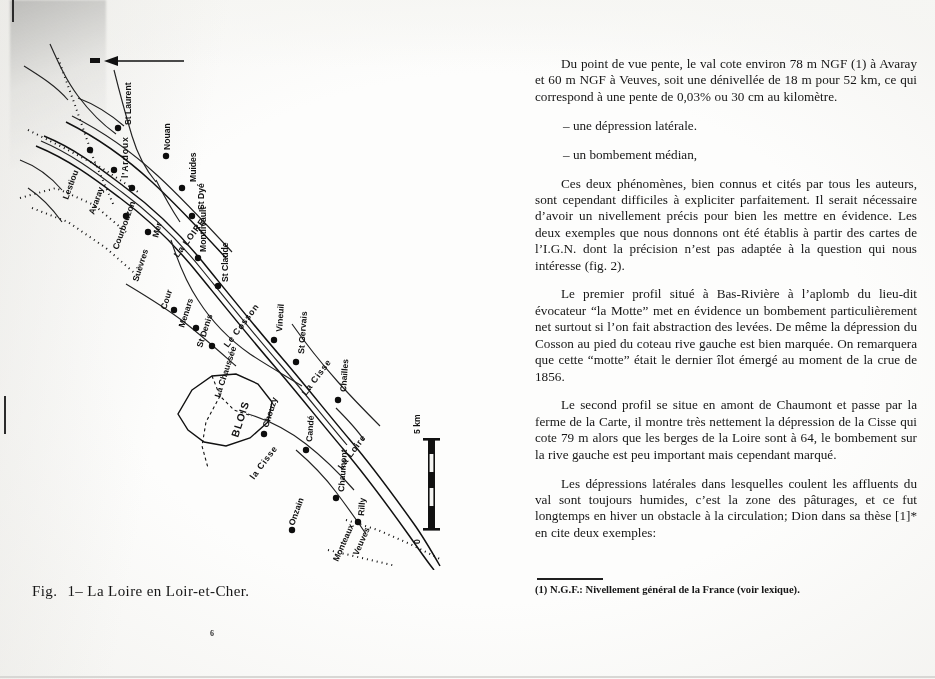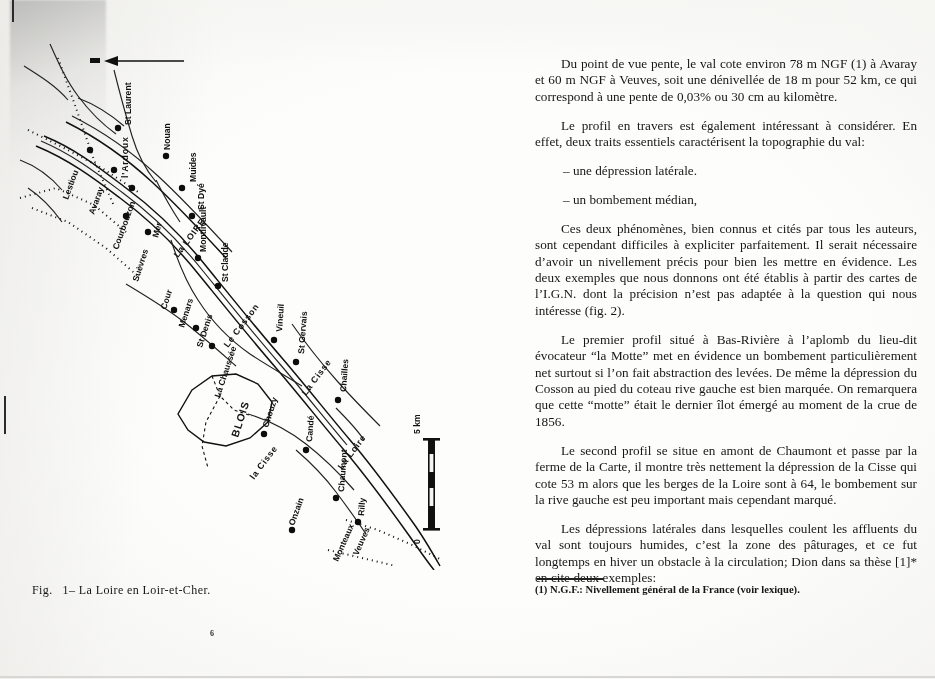--- a/index.html
+++ b/index.html
@@ -51,21 +51,21 @@
   }
   .map-wrap {
     position: absolute;
     left: 6px; top: 10px;
     width: 480px; height: 560px;
   }
   .map-svg { display: block; width: 100%; height: 100%; }
   .fig-caption {
     position: absolute;
     left: 32px; top: 583px;
-    font-size: 12px;
+    font-size: 15px;
     letter-spacing: 0.4px;
     white-space: nowrap;
   }
   .fig-caption .fig-num { margin-left: 10px; }
   .folio {
     position: absolute;
     font-size: 8px;
     font-weight: bold;
     color: #303030;
   }
@@ -299,26 +299,25 @@
       <span>La Loire en Loir-et-Cher.</span>
     </div>
 
     <div class="folio folio-left">6</div>
   </div>
 
   <div class="right-page">
     <div class="body-col">
 
       <p class="para">Du point de vue pente, le val cote environ 78 m NGF (1) à Avaray et 60 m NGF à Veuves, soit une dénivellée de 18 m pour 52 km, ce qui correspond à une pente de 0,03% ou 30 cm au kilomètre.</p>
-      <p class="para">Le profil en travers est également intéressant à considérer. En effet, deux traits essentiels caractérisent la topographie du val:</p>
       <p class="dash">– une dépression latérale.</p>
       <p class="dash">– un bombement médian,</p>
       <p class="para">Ces deux phénomènes, bien connus et cités par tous les auteurs, sont cependant difficiles à expliciter parfaitement. Il serait nécessaire d’avoir un nivellement précis pour bien les mettre en évidence. Les deux exemples que nous donnons ont été établis à partir des cartes de l’I.G.N. dont la précision n’est pas adaptée à la question qui nous intéresse (fig. 2).</p>
       <p class="para">Le premier profil situé à Bas-Rivière à l’aplomb du lieu-dit évocateur “la Motte” met en évidence un bombement particulièrement net surtout si l’on fait abstraction des levées. De même la dépression du Cosson au pied du coteau rive gauche est bien marquée. On remarquera que cette “motte” était le dernier îlot émergé au moment de la crue de 1856.</p>
-      <p class="para">Le second profil se situe en amont de Chaumont et passe par la ferme de la Carte, il montre très nettement la dépression de la Cisse qui cote 53 m alors que les berges de la Loire sont à 64, le bombement sur la rive gauche est peu important mais cependant marqué.</p>
+      <p class="para">Le second profil se situe en amont de Chaumont et passe par la ferme de la Carte, il montre très nettement la dépression de la Cisse qui cote 79 m alors que les berges de la Loire sont à 64, le bombement sur la rive gauche est peu important mais cependant marqué.</p>
       <p class="para">Les dépressions latérales dans lesquelles coulent les affluents du val sont toujours humides, c’est la zone des pâturages, et ce fut longtemps en hiver un obstacle à la circulation; Dion dans sa thèse [1]* en cite deux exemples:</p>
 
     </div>
 
     <div class="footnote-rule"></div>
     <div class="footnotes">
       <p class="fn-1">(1) N.G.F.: Nivellement général de la France (voir lexique).</p>
     </div>
 
   </div>

